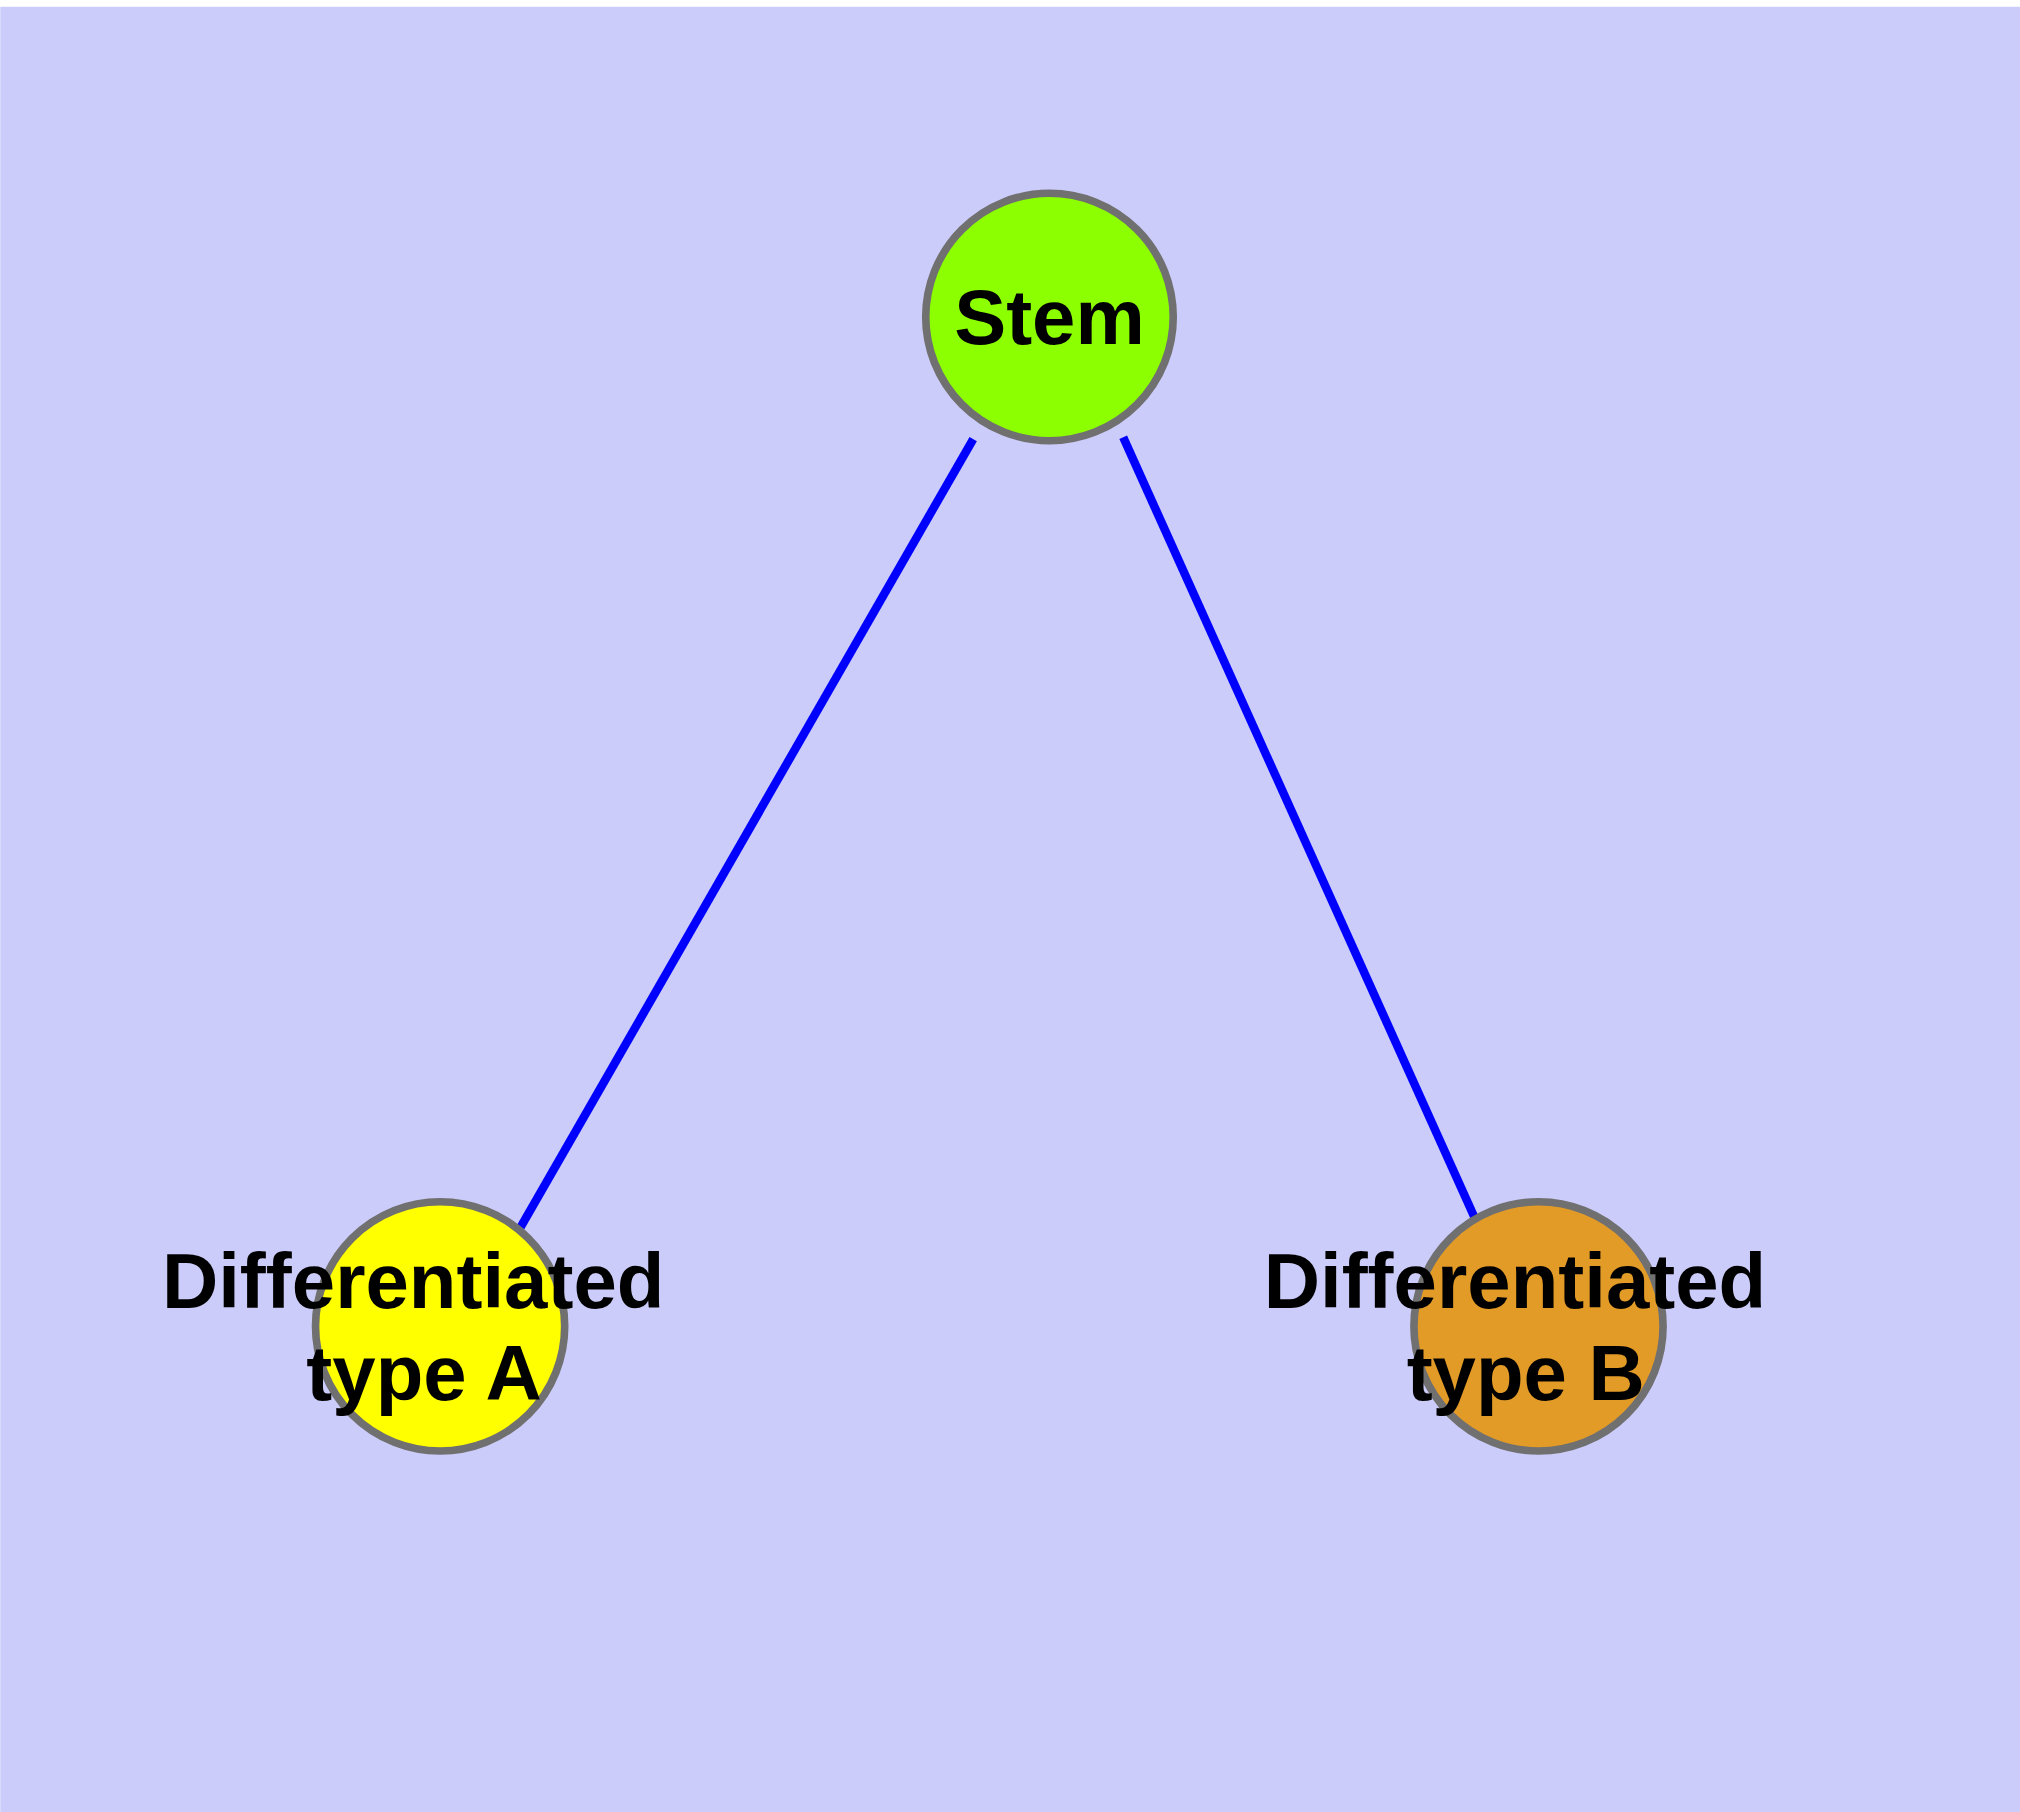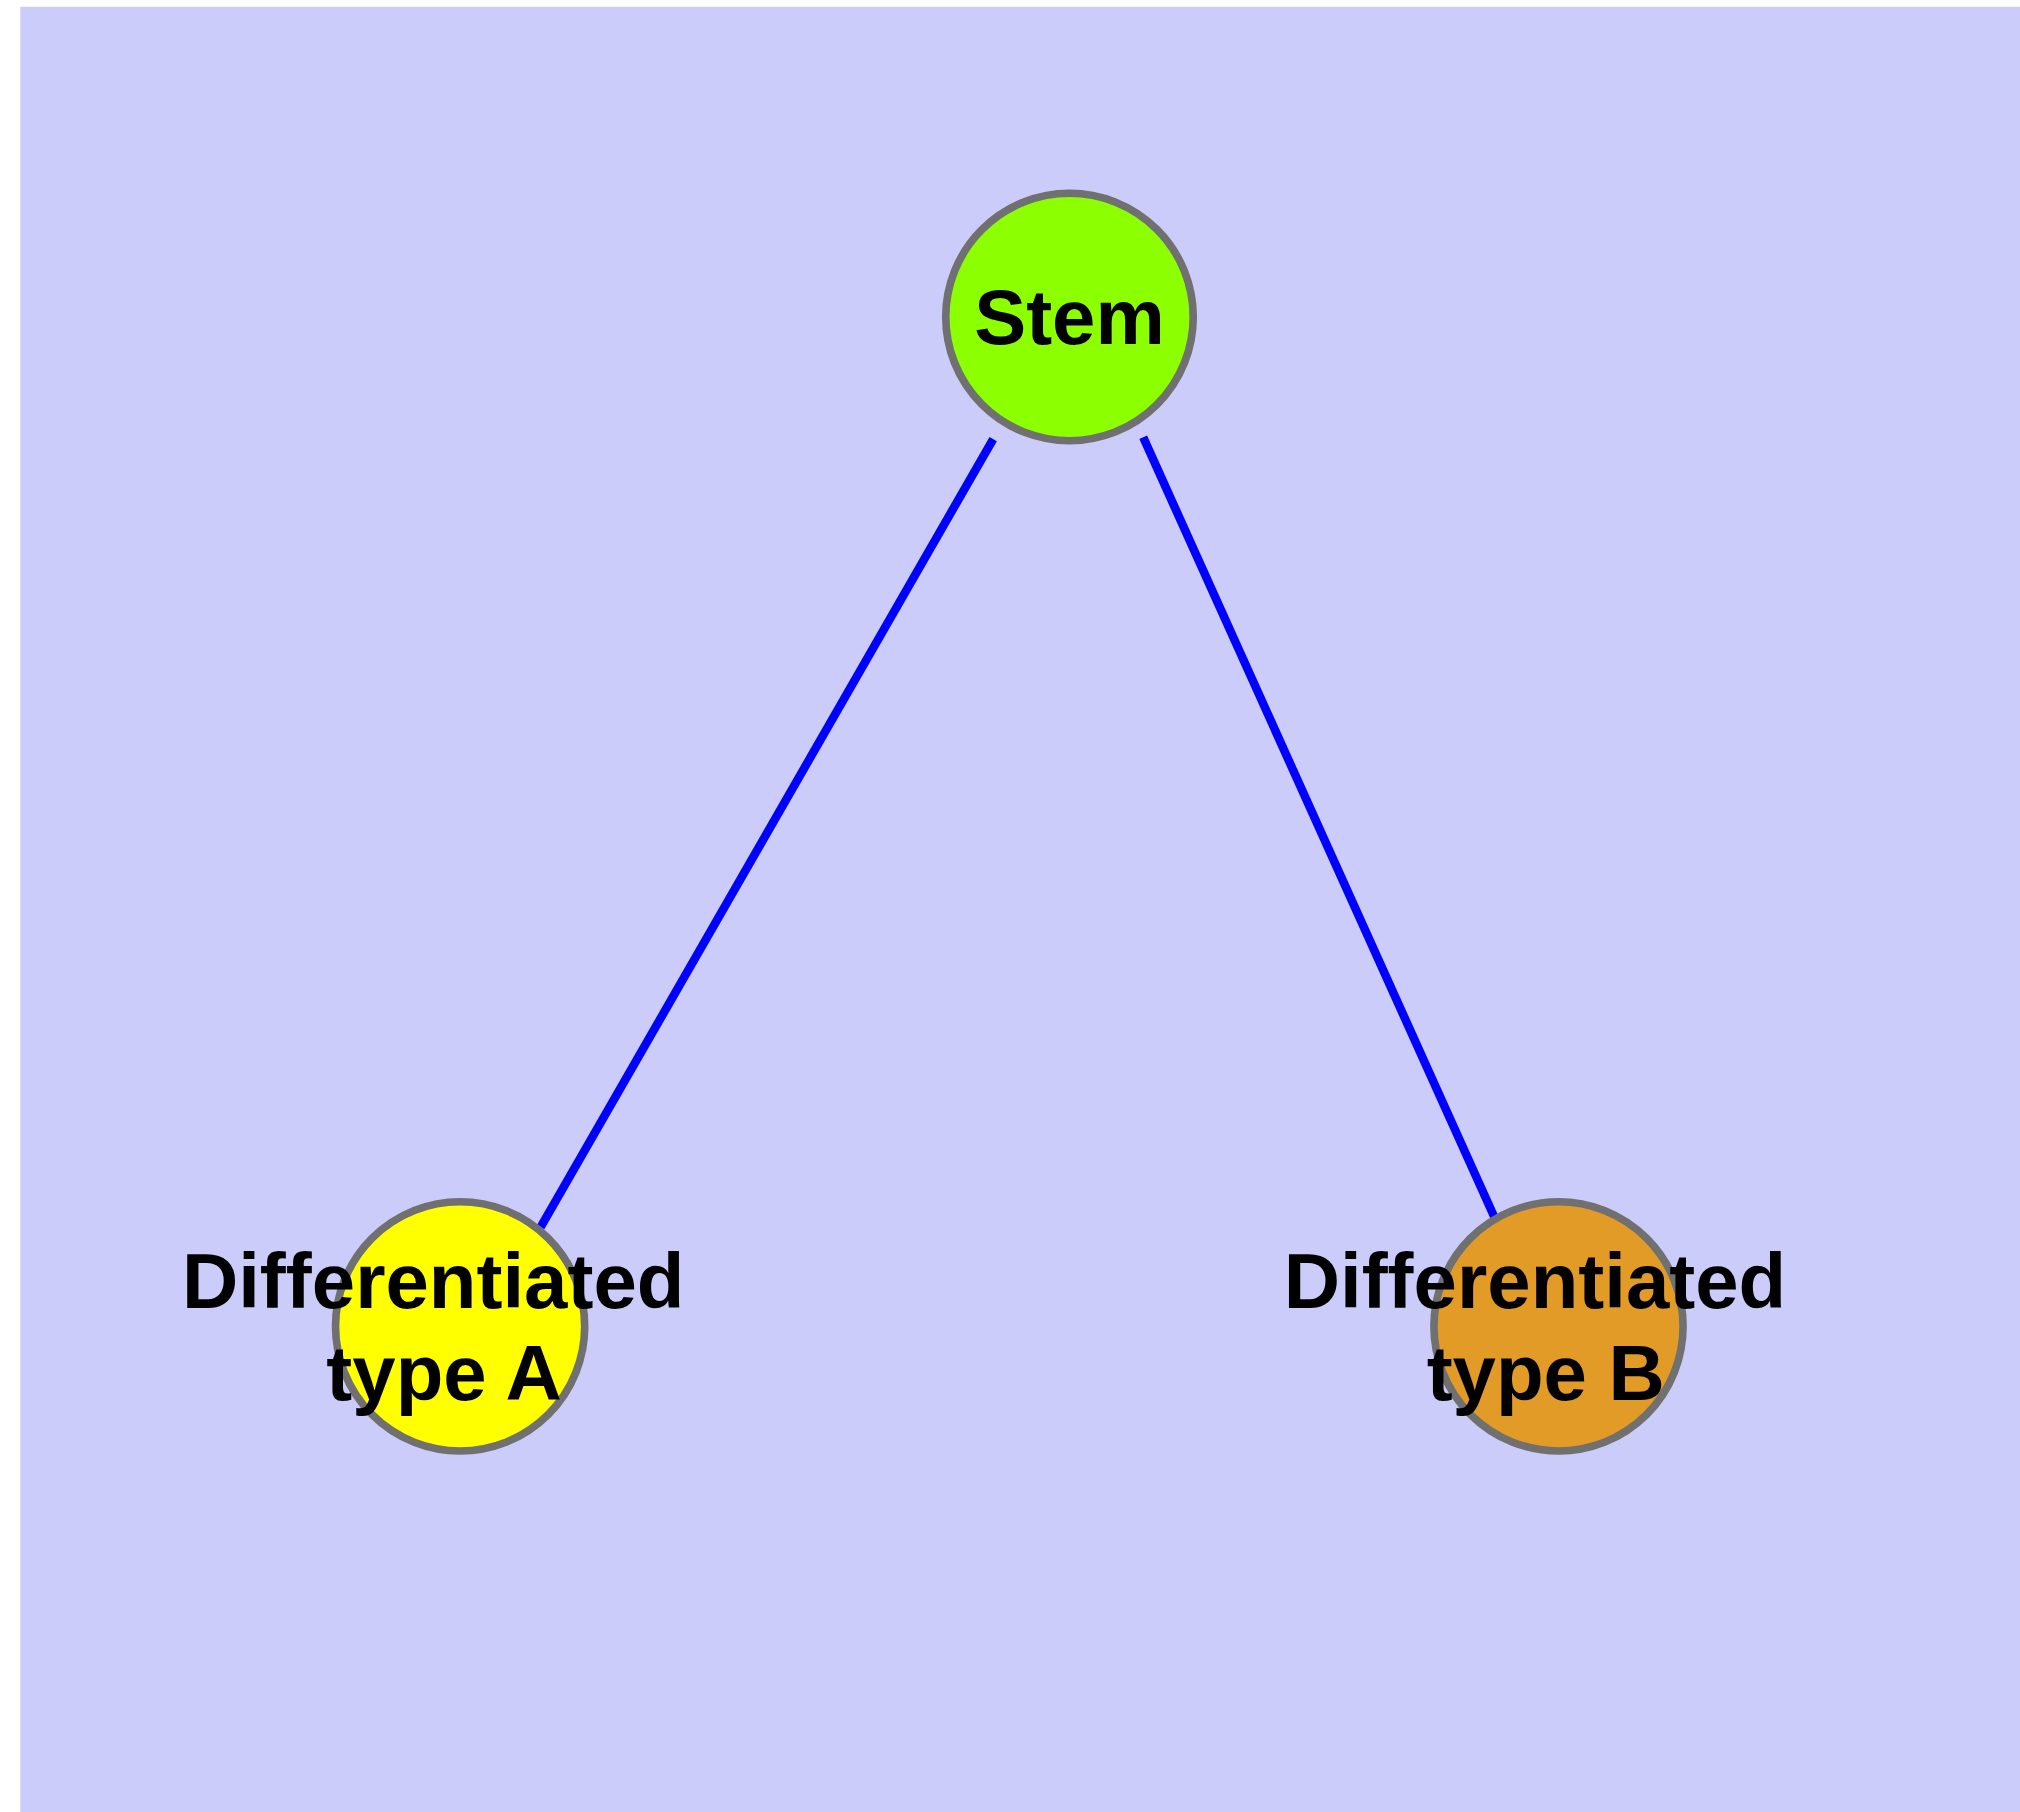--- a/index.html
+++ b/index.html
@@ -31,21 +31,21 @@
     font-family: "Liberation Sans", sans-serif;
     font-weight: bold;
     fill: #000000;
     text-anchor: middle;
     dominant-baseline: middle;
   }
 </style>
 </head>
 <body style="width: 2021px; height: 1812px;">
 
-<div id="graph-canvas" style="width: 1673px; height: 1812px; margin-left: 20px;">
+<div id="graph-canvas" style="width: 1673px; height: 1812px;">
   <svg id="graph-svg" viewBox="0 0 2384 2138" xmlns="http://www.w3.org/2000/svg">
 
     <rect id="bg-strip" x="0" y="0" width="2384" height="2138" fill="#ffffff"></rect>
     <rect id="bg-main" x="0" y="8" width="2384" height="2130" fill="#ccccfa"></rect>
 
     <g id="edges-layer">
       <line id="edge-0" x1="1148" y1="518" x2="614" y2="1448" stroke="#0000ff" stroke-width="10" stroke-linecap="butt"></line>
       <line id="edge-1" x1="1325" y1="516" x2="1742" y2="1442" stroke="#0000ff" stroke-width="10" stroke-linecap="butt"></line>
     </g>
 

